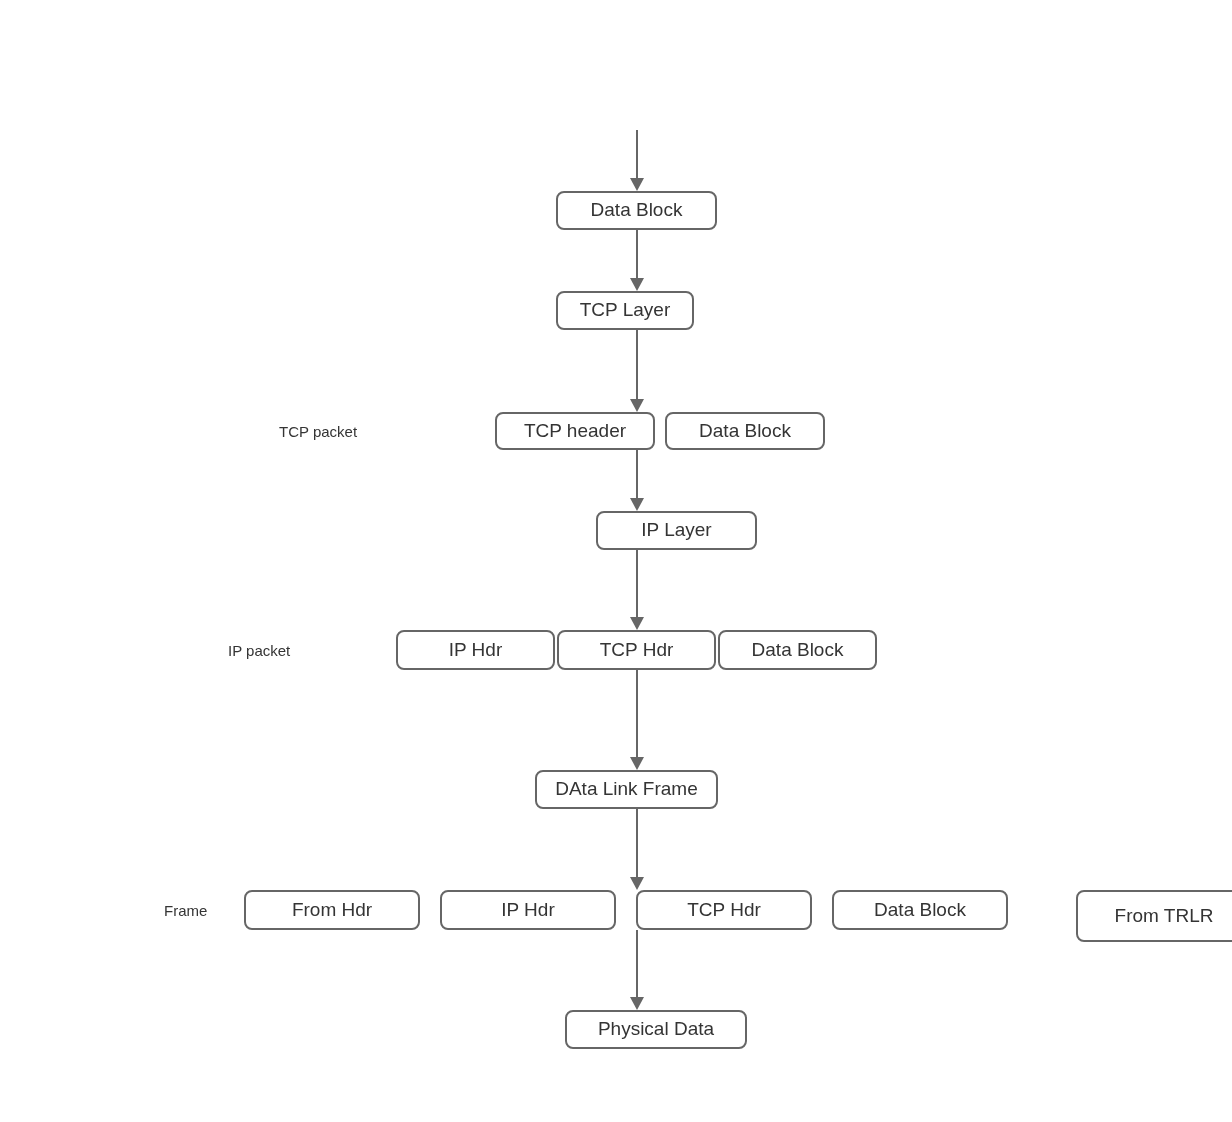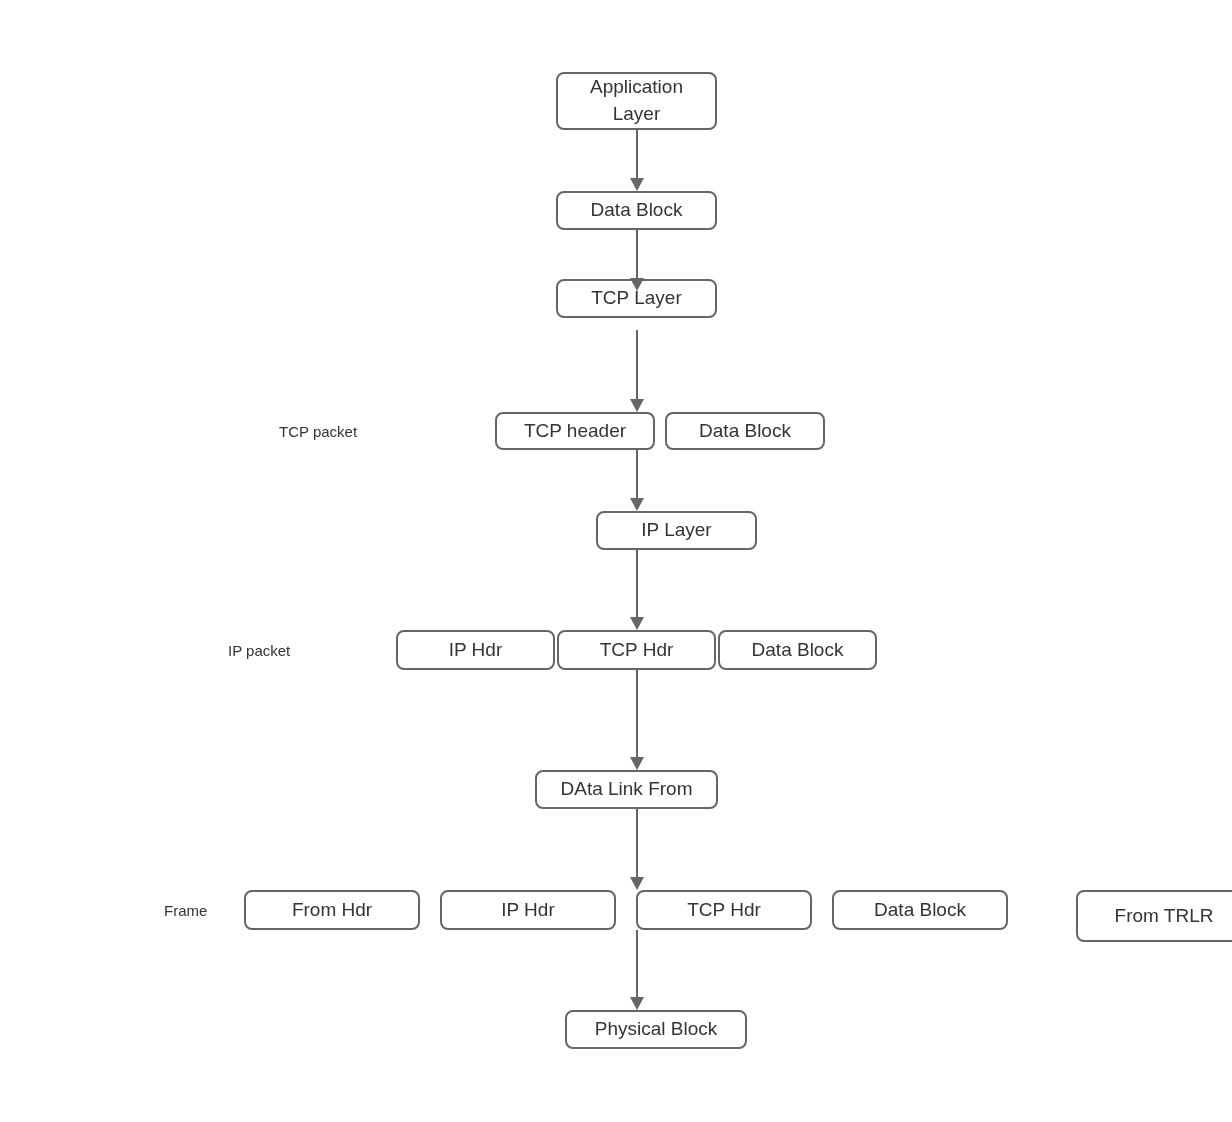--- a/index.html
+++ b/index.html
@@ -67,43 +67,39 @@
     border-left: 7px solid transparent;
     border-right: 7px solid transparent;
     border-top: 13px solid #666666;
   }
 </style>
 </head>
 <body>
 
 <div class="canvas">
 
-  <div class="node" style="left:556px; top:72px; width:161px; height:58px;">
-    <span class="multiline">Application
-Layer</span>
-  </div>
 
   <div class="node" style="left:556px; top:191px; width:161px; height:39px;">
     <span>Data Block</span>
   </div>
 
-  <div class="node" style="left:556px; top:279px; width:161px; height:39px;">
+  <div class="node" style="left:556px; top:291px; width:138px; height:39px;">
     <span>TCP Layer</span>
   </div>
 
   <div class="node" style="left:556px; top:511px; width:161px; height:39px;margin-left:40px;">
     <span>IP Layer</span>
   </div>
 
   <div class="node" style="left:535px; top:770px; width:183px; height:39px;">
-    <span>DAta Link From</span>
+    <span>DAta Link Frame</span>
   </div>
 
   <div class="node" style="left:565px; top:1010px; width:182px; height:39px;">
-    <span>Physical Block</span>
+    <span>Physical Data</span>
   </div>
 
   <div class="row-label" style="left:279px; top:412px; height:38px;">TCP packet</div>
   <div class="row" style="left:495px; top:412px; gap:10px;">
     <div class="cell" style="width:160px; height:38px;">
       <span>TCP header</span>
     </div>
     <div class="cell" style="width:160px; height:38px;">
       <span>Data Block</span>
     </div>

